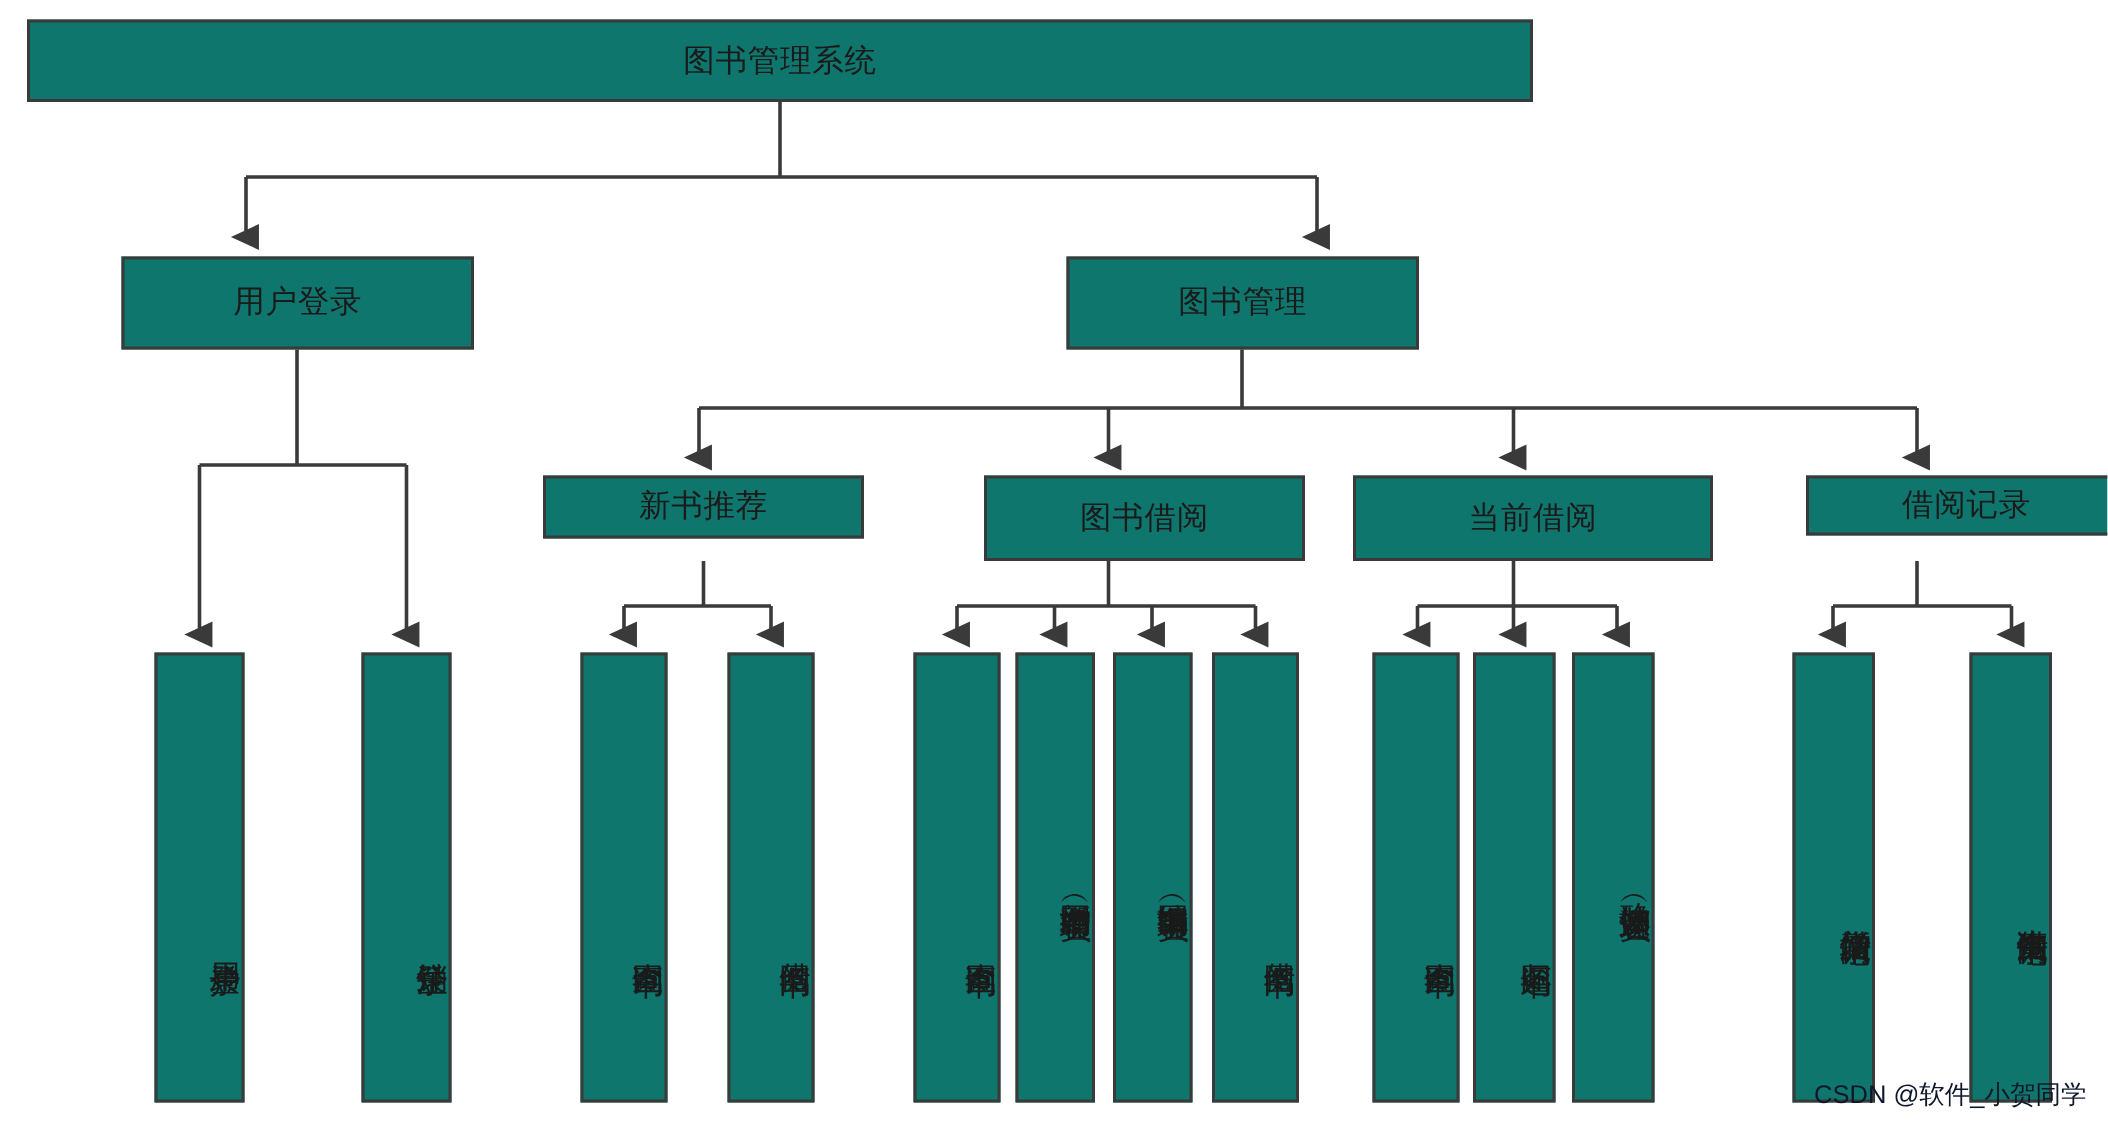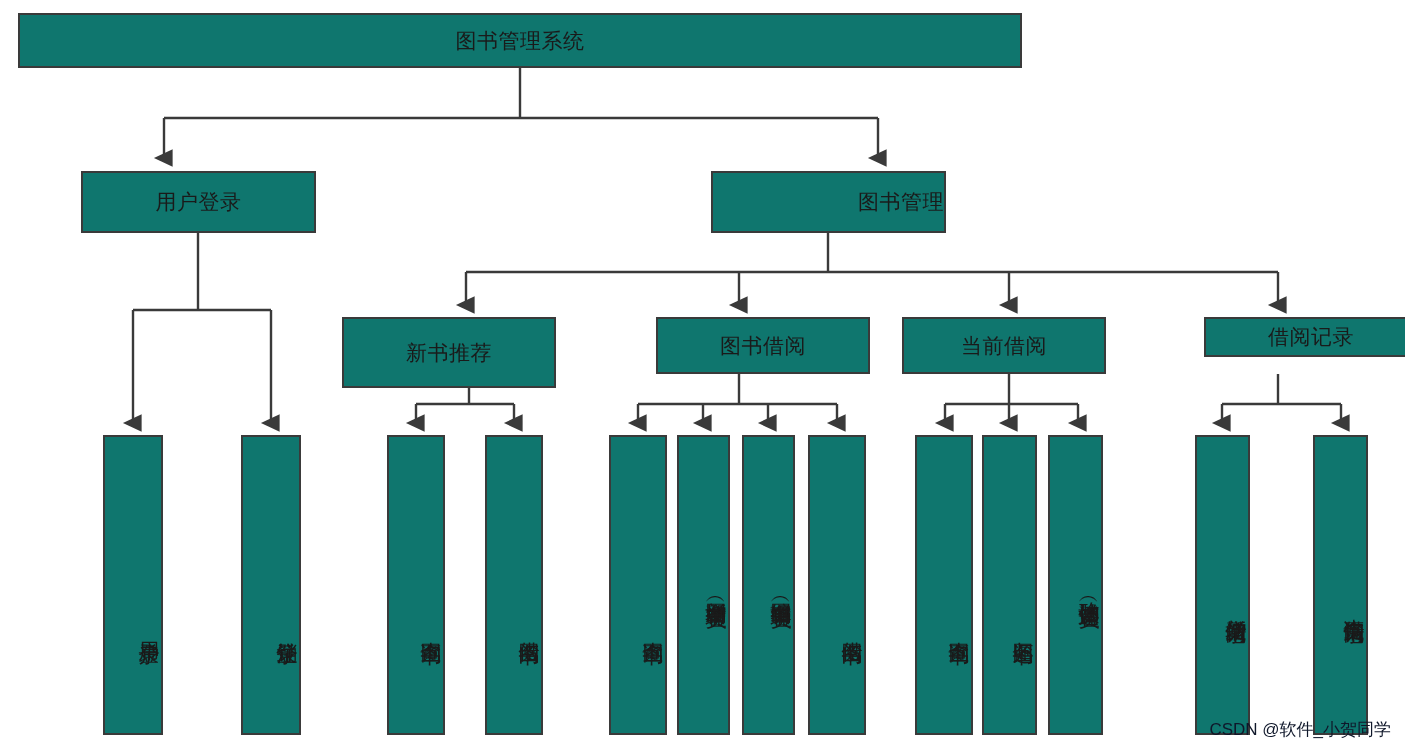--- a/index.html
+++ b/index.html
@@ -122,33 +122,33 @@
   </svg>
 
   <div class="node horiz" style="left:18px; top:13px; width:1004px; height:55px;">
     <span class="node-label">图书管理系统</span>
   </div>
 
   <div class="node horiz" style="left:81px; top:171px; width:235px; height:62px;">
     <span class="node-label">用户登录</span>
   </div>
 
-  <div class="node horiz" style="left:711px; top:171px; width:235px; height:62px;justify-content:flex-end;">
+  <div class="node horiz" style="left:711px; top:171px; width:235px; height:62px;">
     <span class="node-label">图书管理</span>
   </div>
 
-  <div class="node horiz" style="left:342px; top:317px; width:214px; height:71px;align-items:center;">
+  <div class="node horiz" style="left:362px; top:317px; width:214px; height:42px;align-items:center;">
     <span class="node-label">新书推荐</span>
   </div>
 
   <div class="node horiz" style="left:632px; top:317px; width:214px; height:57px;margin-left:24px;">
     <span class="node-label">图书借阅</span>
   </div>
 
-  <div class="node horiz" style="left:902px; top:317px; width:204px; height:57px;">
+  <div class="node horiz" style="left:902px; top:317px; width:240px; height:57px;">
     <span class="node-label">当前借阅</span>
   </div>
 
   <div class="node horiz" style="left:1172px; top:317px; width:214px; height:40px;margin-left:32px;">
     <span class="node-label">借阅记录</span>
   </div>
 
   <div class="node vert" style="left:103px; top:435px; width:60px; height:300px; padding-top:84px;">
     <span class="node-label">用户登录</span>
   </div>

